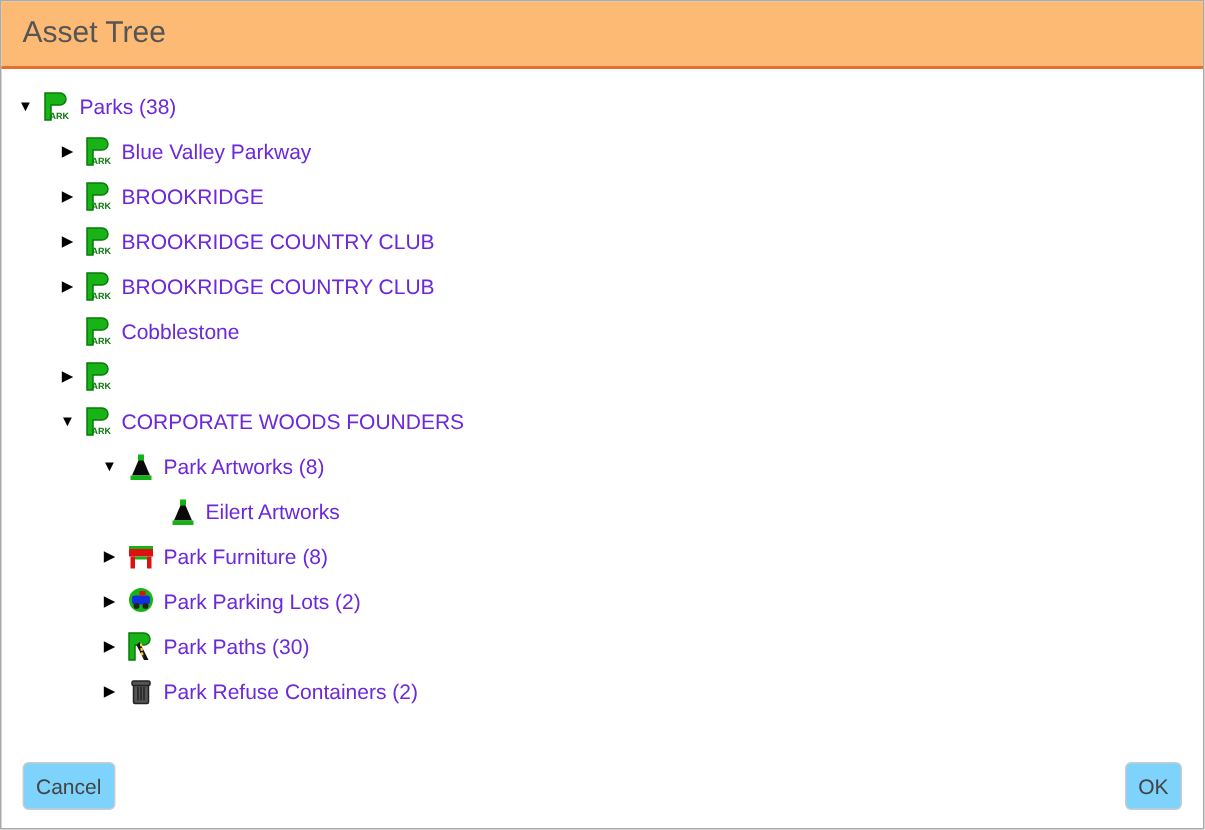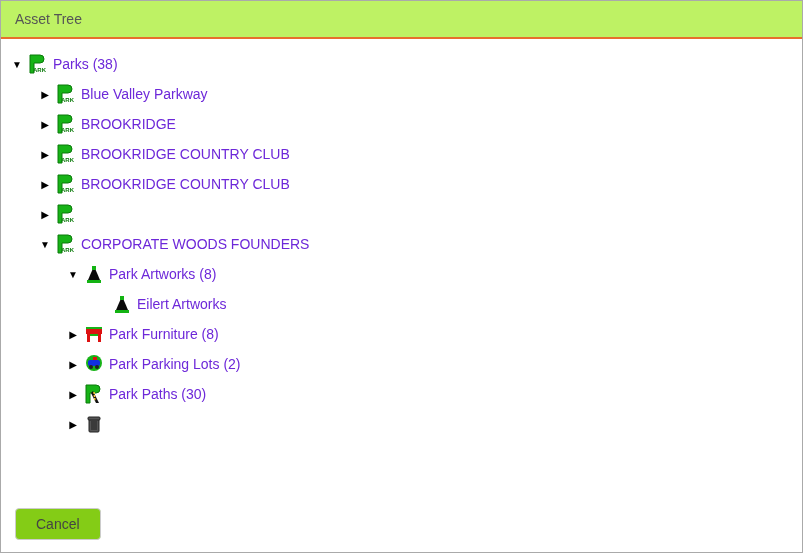--- a/index.html
+++ b/index.html
@@ -13,24 +13,24 @@
   .dialog {
     width: 803px;
     height: 553px;
     border: 1px solid #aaa;
     background: #fff;
     display: flex;
     flex-direction: column;
     position: relative;
   }
   .dialog-header {
-    background: #bef264;
+    background: #fdba74;
     border-bottom: 2px solid #e76f2d;
     padding: 10px 14px;
-    font-size: 14px;
+    font-size: 20px;
     color: #555;
   }
   .tree-container {
     flex: 1;
     overflow-y: scroll;
     padding: 10px 6px 10px 10px;
   }
   .tree-container::-webkit-scrollbar { width: 14px; }
   .tree-container::-webkit-scrollbar-track { background: #f5f5f5; }
   .tree-container::-webkit-scrollbar-thumb { background: #c8c8c8; border-radius: 2px; }
@@ -45,24 +45,24 @@
     background-size: 8px 1px;
   }
   .button-row {
     display: flex;
     justify-content: space-between;
     padding: 8px 14px 12px 14px;
   }
   .btn {
     border: 1px solid #ccc;
     border-radius: 4px;
-    background: #84cc16;
+    background: #7dd3fc;
     color: #444;
     font-size: 14px;
-    padding: 7px 20px;
+    padding: 7px 8px;
     cursor: pointer;
   }
 
   ul.tree, ul.tree ul {
     list-style: none;
     margin: 0;
     padding: 0;
   }
   ul.tree ul { padding-left: 28px; }
   li.node { margin: 0; }
@@ -197,20 +197,31 @@
           </li>
           <li class="node">
             <div class="row">
               <span class="toggle">▶</span>
               <span class="icon ic-park">
                   <svg>
                     <use href="#ico-park"></use>
                   </svg>
                 </span>
               <span class="label">BROOKRIDGE COUNTRY CLUB</span>
+            </div>
+          </li>
+          <li class="node">
+            <div class="row">
+              <span class="toggle empty">▶</span>
+              <span class="icon ic-park">
+                  <svg>
+                    <use href="#ico-park"></use>
+                  </svg>
+                </span>
+              <span class="label">Cobblestone</span>
             </div>
           </li>
           <li class="node">
             <div class="row">
               <span class="toggle">▶</span>
               <span class="icon ic-park">
                   <svg>
                     <use href="#ico-park"></use>
                   </svg>
                 </span>
@@ -285,26 +296,28 @@
                 </div>
               </li>
               <li class="node">
                 <div class="row">
                   <span class="toggle">▶</span>
                   <span class="icon ic-refuse">
                       <svg>
                         <use href="#ico-refuse"></use>
                       </svg>
                     </span>
+                  <span class="label">Park Refuse Containers (2)</span>
                 </div>
               </li>
             </ul>
           </li>
         </ul>
       </li>
 
     </ul>
   </div>
 
   <div class="button-row">
     <button class="btn">Cancel</button>
+    <button class="btn">OK</button>
   </div>
 </div>
 
 </body></html>

